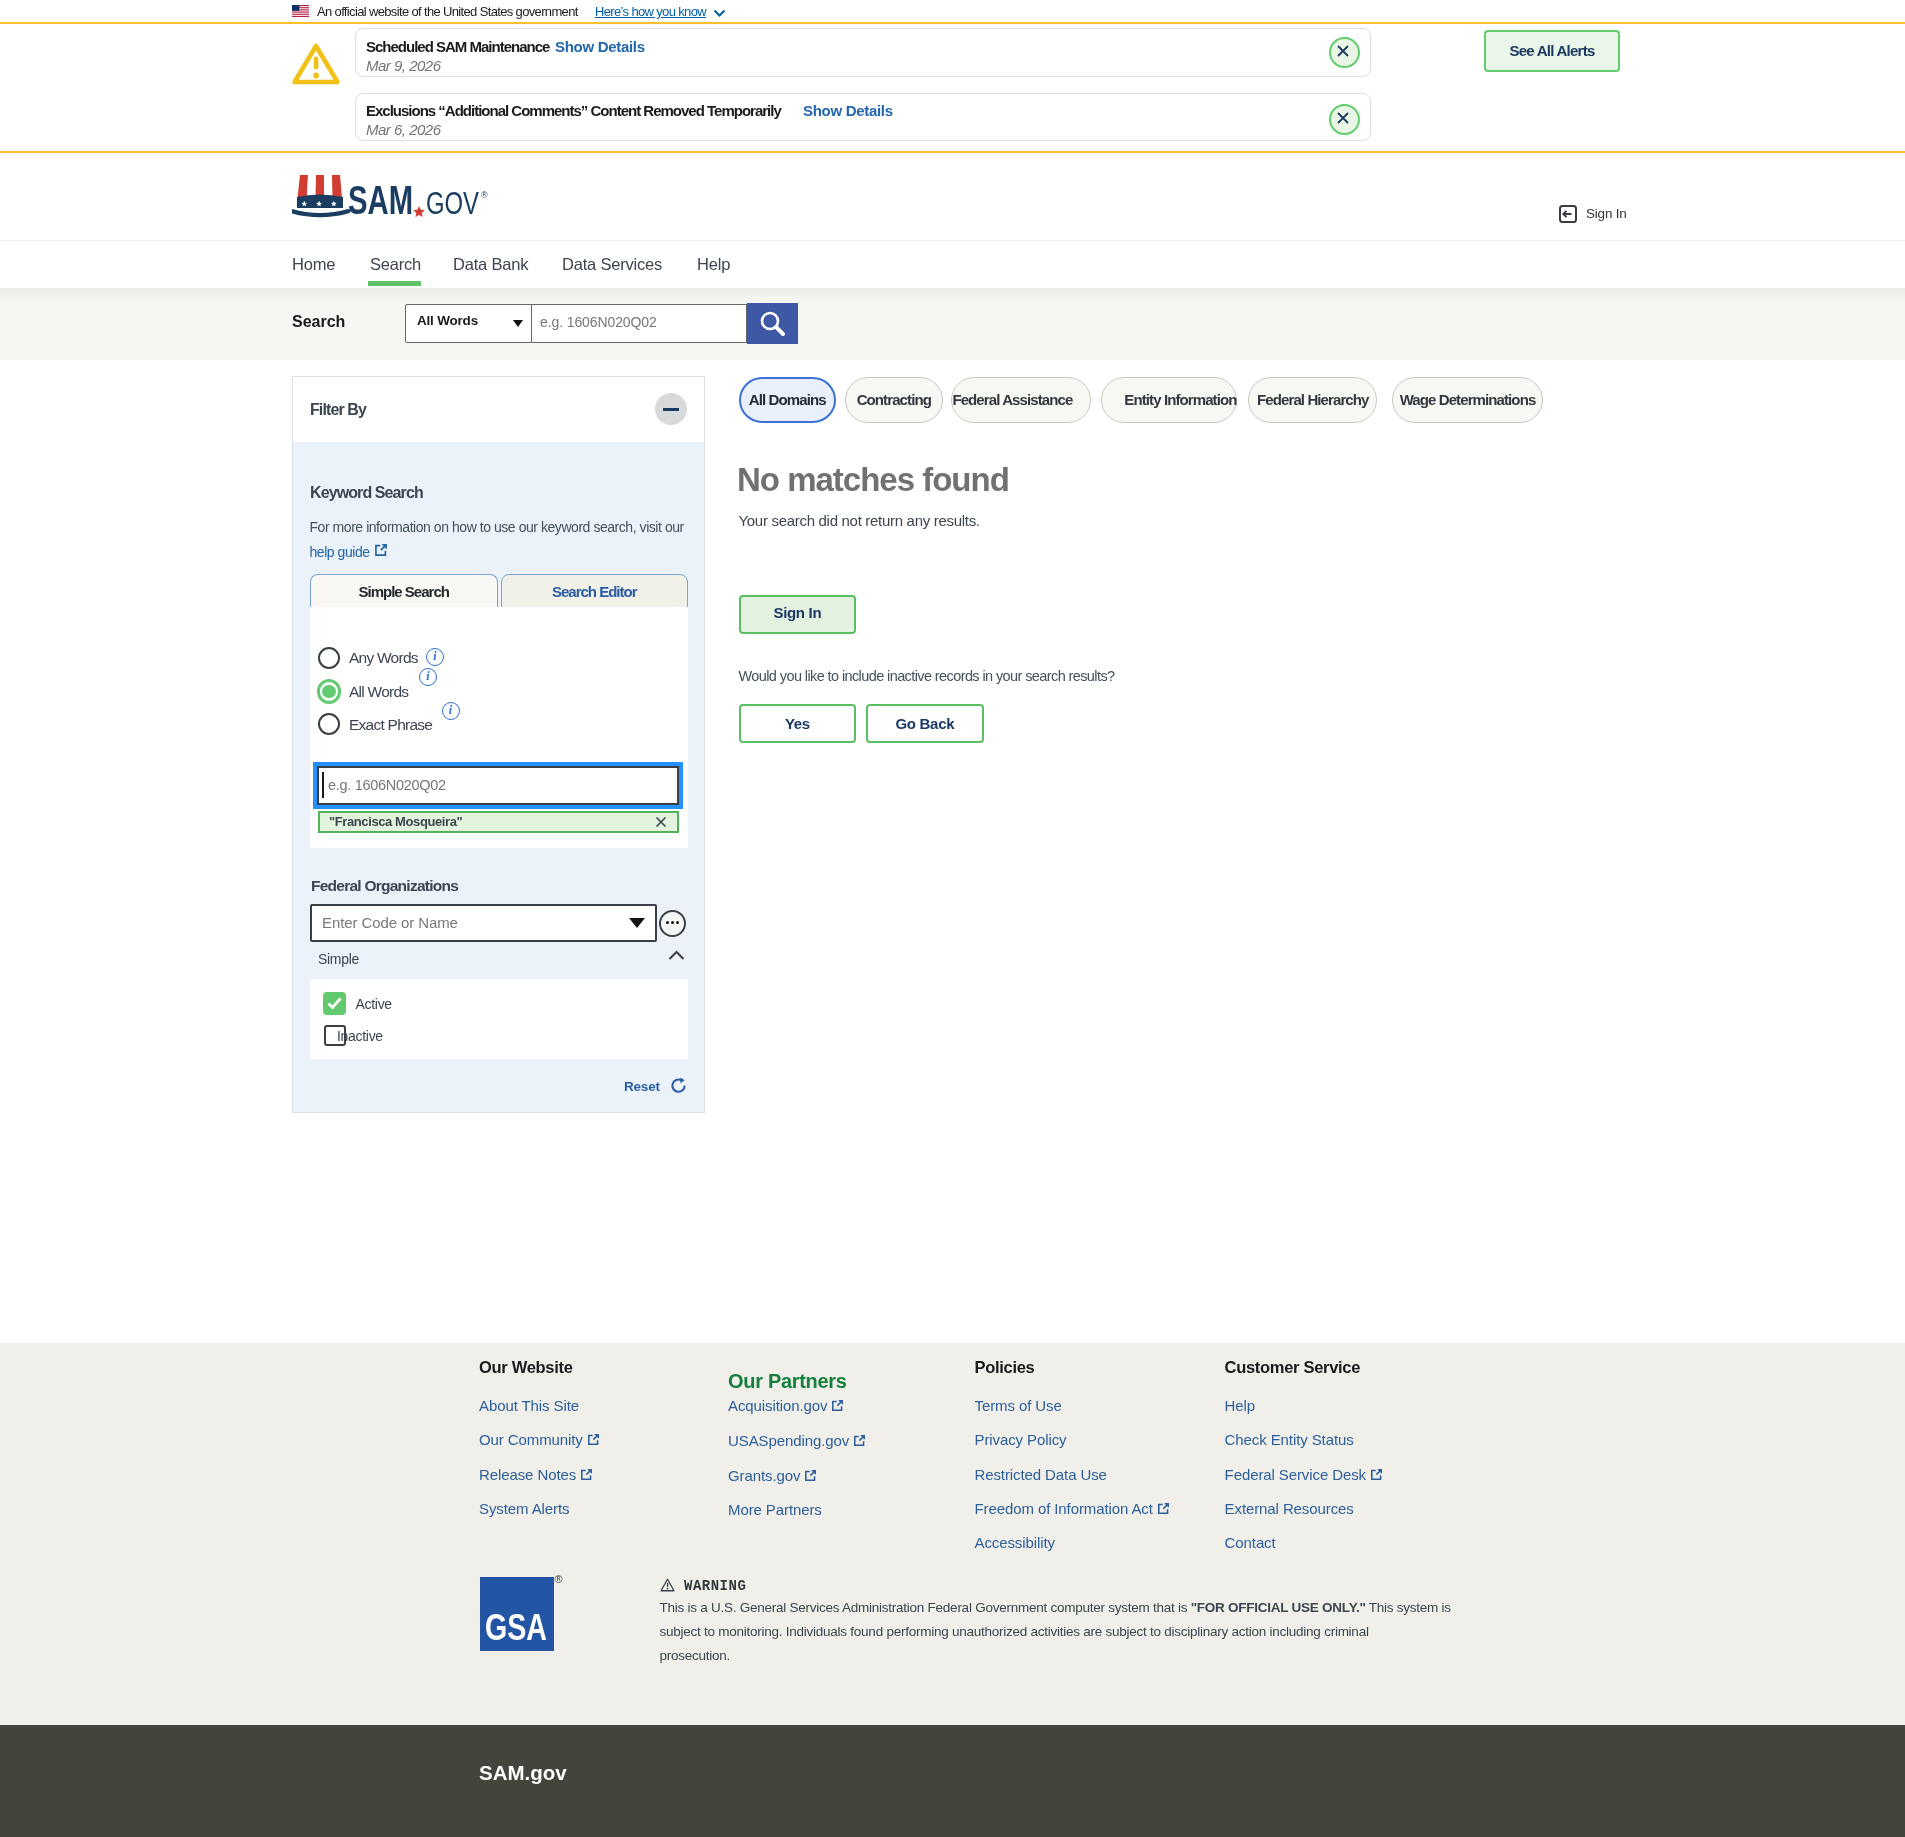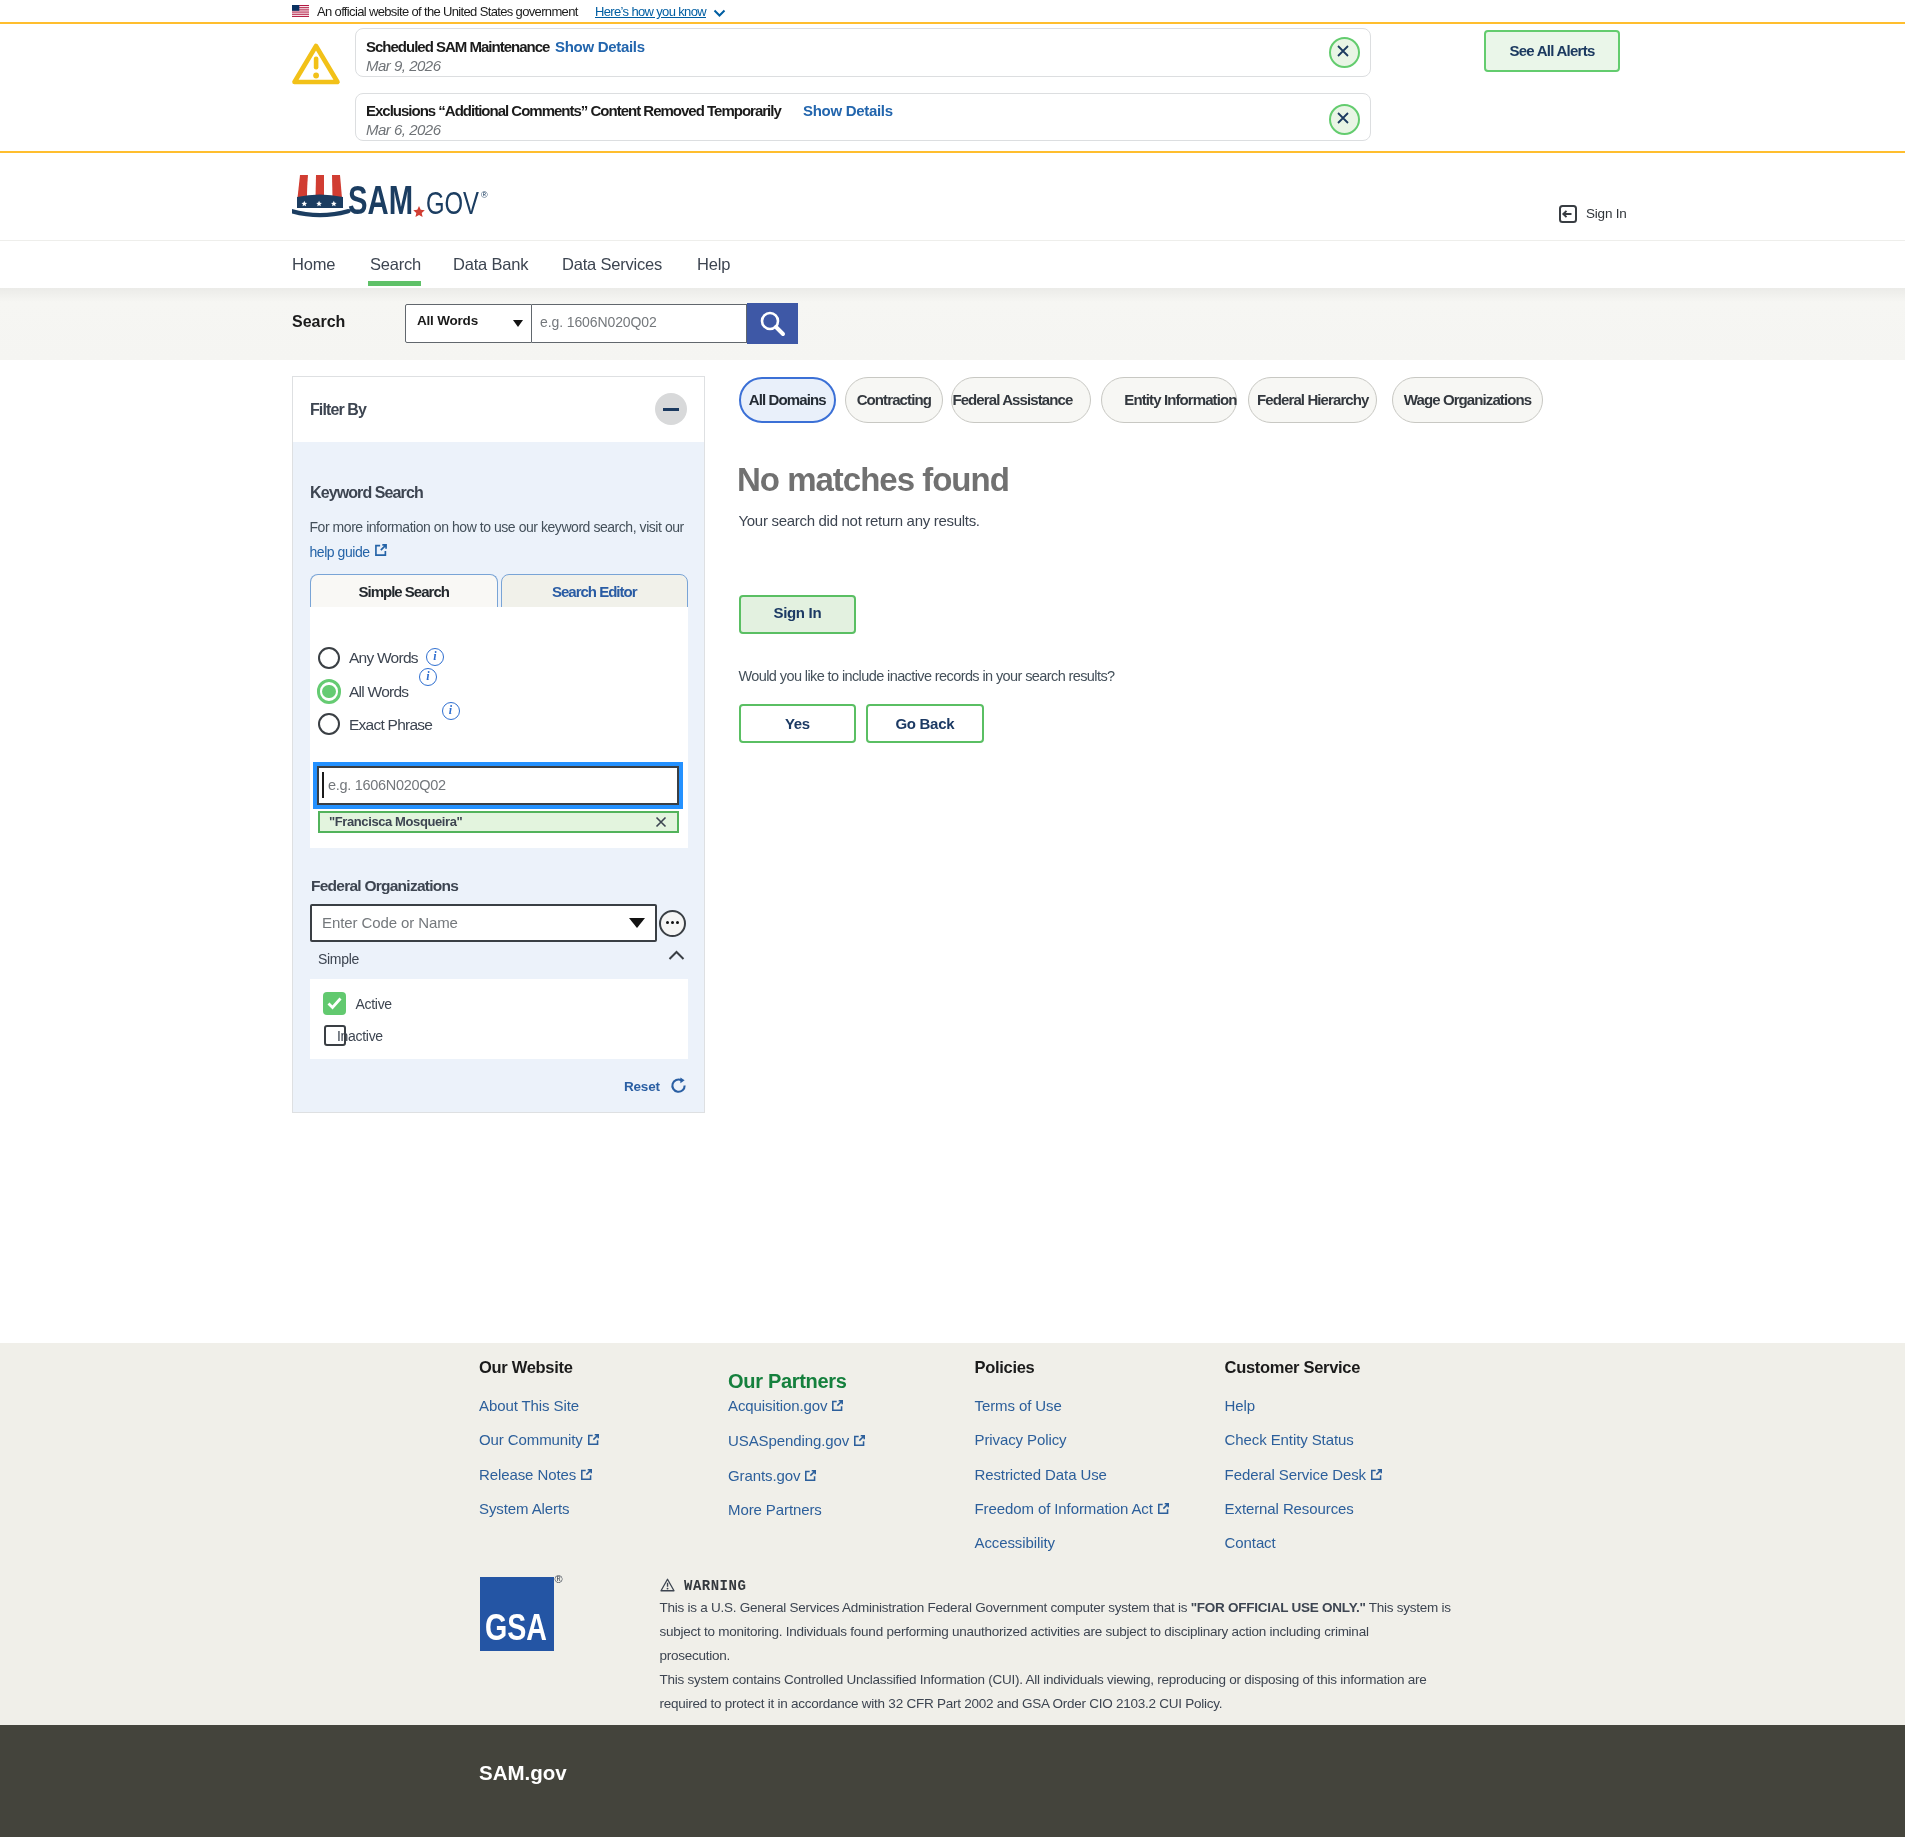--- a/index.html
+++ b/index.html
@@ -169,21 +169,21 @@
 <svg class="a" style="left:670px;top:1077px" width="17" height="17" viewBox="0 0 18 18">
       <path d="M15.5 9 A6.5 6.5 0 1 1 12 3.4" stroke="#2a5fa3" stroke-width="2.2" fill="none"></path>
       <path d="M11 0.5 L15.5 3.5 L11 6.5 Z" fill="#2a5fa3"></path>
     </svg>
 
 <div class="a nw" style="left:738.5px;top:377px;width:97.5px;height:46px;background:#e9f0fa;border:2px solid #3b70d6;border-radius:23px;text-align:center;line-height:42px;font-size:15px;font-weight:bold;letter-spacing:-0.9px;color:#242b33">All Domains</div>
 <div class="a nw" style="left:845px;top:377px;width:97.6px;height:46px;background:#f7f7f4;border:1px solid #c8c8c3;border-radius:23px;text-align:center;line-height:44px;font-size:15px;font-weight:bold;letter-spacing:-0.9px;color:#33383e">Contracting</div>
 <div class="a nw" style="left:951.4px;top:377px;width:140px;height:46px;background:#f7f7f4;border:1px solid #c8c8c3;border-radius:23px;text-align:left;line-height:44px;font-size:15px;font-weight:bold;letter-spacing:-0.9px;color:#33383e">Federal Assistance</div>
 <div class="a nw" style="left:1100.7px;top:377px;width:136.8px;height:46px;background:#f7f7f4;border:1px solid #c8c8c3;border-radius:23px;text-align:right;line-height:44px;font-size:15px;font-weight:bold;letter-spacing:-0.9px;color:#33383e">Entity Information</div>
 <div class="a nw" style="left:1248.3px;top:377px;width:129px;height:46px;background:#f7f7f4;border:1px solid #c8c8c3;border-radius:23px;text-align:center;line-height:44px;font-size:15px;font-weight:bold;letter-spacing:-0.9px;color:#33383e">Federal Hierarchy</div>
-<div class="a nw" style="left:1391.9px;top:377px;width:151.2px;height:46px;background:#f7f7f4;border:1px solid #c8c8c3;border-radius:23px;text-align:center;line-height:44px;font-size:15px;font-weight:bold;letter-spacing:-0.9px;color:#33383e">Wage Organizations</div>
+<div class="a nw" style="left:1391.9px;top:377px;width:151.2px;height:46px;background:#f7f7f4;border:1px solid #c8c8c3;border-radius:23px;text-align:center;line-height:44px;font-size:15px;font-weight:bold;letter-spacing:-0.9px;color:#33383e">Wage Determinations</div>
 
 <div class="a nw" style="left:737px;top:461px;font-size:33px;font-weight:bold;letter-spacing:-1px;color:#717171">No matches found</div>
 <div class="a nw" style="left:738.5px;top:511.5px;font-size:15px;letter-spacing:-0.3px;color:#3d4551">Your search did not return any results.</div>
 <div class="a" style="left:738.5px;top:595px;width:117.8px;height:39px;background:#e3f1e0;border:2px solid #5abf63;border-radius:4px;text-align:center;line-height:31px;font-size:15px;font-weight:bold;letter-spacing:-0.3px;color:#1c3a64">Sign In</div>
 <div class="a nw" style="left:738.5px;top:668px;font-size:14.5px;letter-spacing:-0.6px;color:#44505a">Would you like to include inactive records in your search results?</div>
 <div class="a" style="left:738.5px;top:704px;width:117.8px;height:39.3px;background:#fff;border:2px solid #5abf63;border-radius:4px;text-align:center;line-height:35px;font-size:15px;font-weight:bold;letter-spacing:-0.3px;color:#1c3a64">Yes</div>
 <div class="a" style="left:865.8px;top:704px;width:118.1px;height:39.3px;background:#fff;border:2px solid #5abf63;border-radius:4px;text-align:center;line-height:35px;font-size:15px;font-weight:bold;letter-spacing:-0.3px;color:#1c3a64">Go Back</div>
 
 <div class="a" style="left:0;top:1343px;width:1905px;height:382px;background:#f0efe9"></div>
 <div class="a nw" style="left:479px;top:1357.5px;font-size:16.5px;font-weight:bold;letter-spacing:-0.3px;color:#1b1b1b">Our Website</div>
@@ -238,18 +238,17 @@
   <text x="5" y="63" font-family="Liberation Sans" font-weight="bold" font-size="37" fill="#fff" textLength="62" lengthAdjust="spacingAndGlyphs">GSA</text>
 </svg>
 <div class="a nw" style="left:554.5px;top:1573px;font-size:11px;color:#3d4551">®</div>
 <svg class="a" style="left:660px;top:1578px" width="15" height="14" viewBox="0 0 30 28">
       <path d="M15 2.5 L28 25.5 L2 25.5 Z" fill="none" stroke="#3d4551" stroke-width="2.6" stroke-linejoin="round"></path>
       <rect x="13.7" y="9.5" width="2.8" height="8" fill="#3d4551"></rect>
       <circle cx="15.1" cy="21.2" r="1.9" fill="#3d4551"></circle>
     </svg>
 <div class="a nw" style="left:684px;top:1578px;font-family:'Liberation Mono',monospace;font-size:14px;font-weight:bold;letter-spacing:0.5px;color:#33383d">WARNING</div>
 <div class="a nw" style="left:659.5px;top:1596px;font-size:13.5px;letter-spacing:-0.25px;line-height:24px;color:#3d4551">This is a U.S. General Services Administration Federal Government computer system that is <b>"FOR OFFICIAL USE ONLY."</b> This system is<br>subject to monitoring. Individuals found performing unauthorized activities are subject to disciplinary action including criminal<br>prosecution.</div>
-<div class="a nw" style="left:659.5px;top:1667.5px;font-size:13.5px;letter-spacing:-0.25px;line-height:24px;color:#3d4551">This system contains Controlled Unclassified Information (CUI). All individuals viewing, reproducing or disposing of this information are<br>required to protect it in accordance with 32 CFR Part 2002 and GSA Order CIO 2103.2 CUI Policy.</div>
 
 <div class="a" style="left:0;top:1725px;width:1905px;height:112px;background:#44443c"></div>
 <div class="a nw" style="left:479px;top:1761px;font-size:20.5px;font-weight:bold;color:#fff">SAM.gov</div>
 
 </div>
 
 </body></html>

